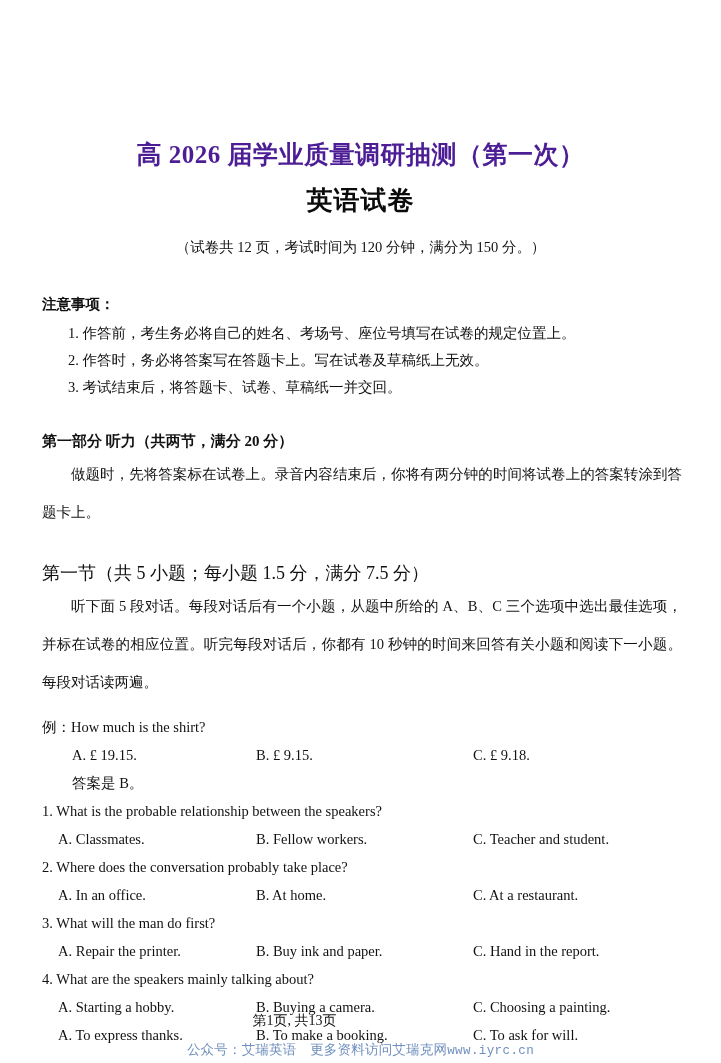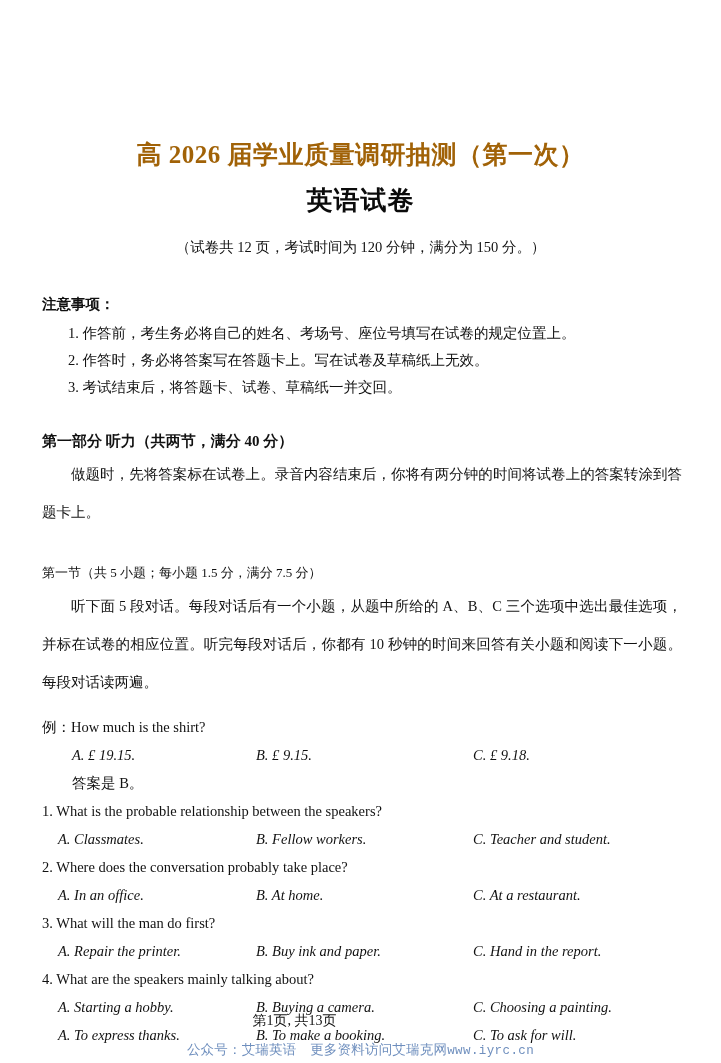--- a/index.html
+++ b/index.html
@@ -30,21 +30,21 @@
     width: 721px;
     text-align: center;
   }
   .doc-title {
     font-family: "Liberation Serif", "DejaVu Serif", serif;
     font-size: 25px;
     font-weight: bold;
     letter-spacing: 0.5px;
     line-height: 34px;
     margin: 0;
-    color: #a16207;
+    color: #4c1d95;
   }
   .doc-subject {
     font-family: "Liberation Sans", "DejaVu Sans", sans-serif;
     font-size: 26px;
     font-weight: bold;
     letter-spacing: 1px;
     line-height: 36px;
     margin: 10px 0 0 0;
     color: #0b0b0b;
   }
@@ -83,21 +83,21 @@
     margin: 28px 0 0 0;
   }
   .para {
     font-size: 14.5px;
     line-height: 38px;
     margin: 2px 0 0 0;
     text-indent: 29px;
     text-align: justify;
   }
   .section-head {
-    font-size: 13px;
+    font-size: 18px;
     line-height: 24px;
     margin: 30px 0 0 0;
     font-weight: normal;
   }
 
   
   .qlist {
     margin-top: 12px;
   }
   .qrow {
@@ -112,21 +112,20 @@
   .opts {
     display: block;
     position: relative;
     height: 28px;
     font-size: 14.5px;
     line-height: 28px;
   }
   .opts .opt {
     position: absolute;
     white-space: nowrap;
-    font-style: italic;
   }
   .opt-a { left: 16px; }
   .opt-b { left: 214px; }
   .opt-c { left: 431px; }
 
   .example-opts .opt-a { left: 30px; }
   .example-opts .opt-b { left: 214px; }
   .example-opts .opt-c { left: 431px; }
 
   .answer-line {
@@ -176,21 +175,21 @@
     <p class="doc-meta">（试卷共 12 页，考试时间为 120 分钟，满分为 150 分。）</p>
   </div>
 
   <div class="content">
 
     <p class="notice-head">注意事项：</p>
     <p class="notice-item">1. 作答前，考生务必将自己的姓名、考场号、座位号填写在试卷的规定位置上。</p>
     <p class="notice-item">2. 作答时，务必将答案写在答题卡上。写在试卷及草稿纸上无效。</p>
     <p class="notice-item">3. 考试结束后，将答题卡、试卷、草稿纸一并交回。</p>
 
-    <p class="part-head">第一部分  听力（共两节，满分 40 分）</p>
+    <p class="part-head">第一部分  听力（共两节，满分 20 分）</p>
     <p class="para">做题时，先将答案标在试卷上。录音内容结束后，你将有两分钟的时间将试卷上的答案转涂到答题卡上。</p>
 
     <p class="section-head">第一节（共 5 小题；每小题 1.5 分，满分 7.5 分）</p>
     <p class="para">听下面 5 段对话。每段对话后有一个小题，从题中所给的 A、B、C 三个选项中选出最佳选项，并标在试卷的相应位置。听完每段对话后，你都有 10 秒钟的时间来回答有关小题和阅读下一小题。每段对话读两遍。</p>
 
     <div class="qlist">
 
       <p class="qrow example-stem">例：How much is the shirt?</p>
       <div class="opts example-opts">
         <span class="opt opt-a">A. £ 19.15.</span>

